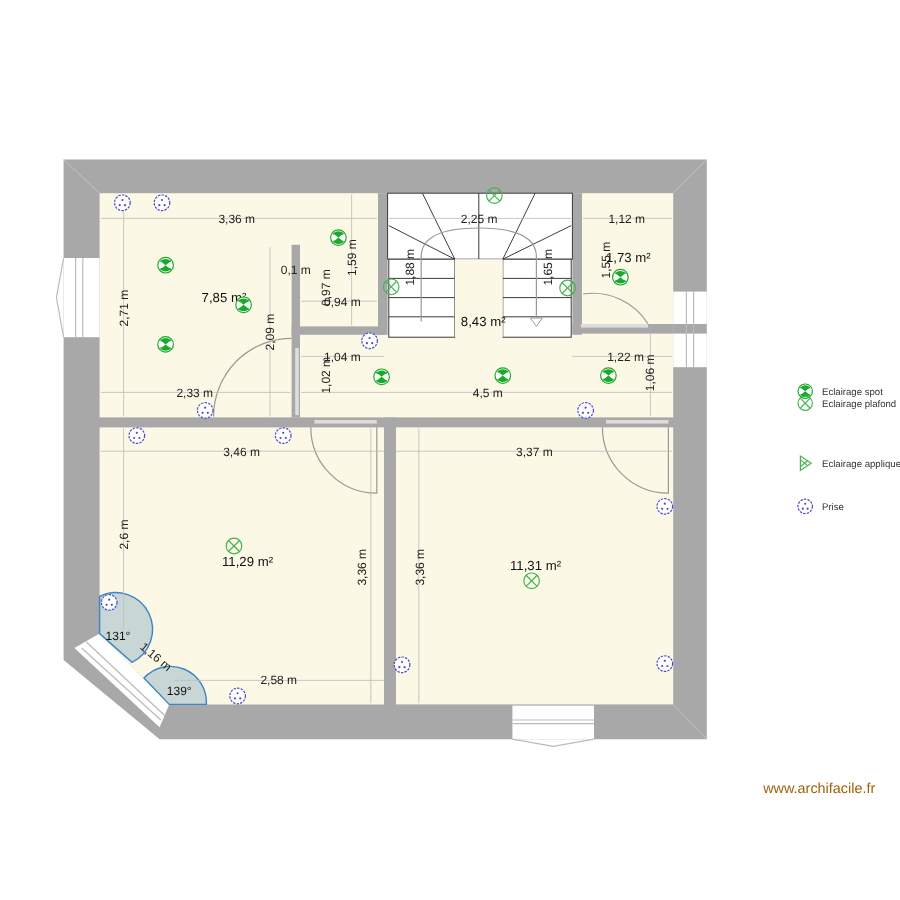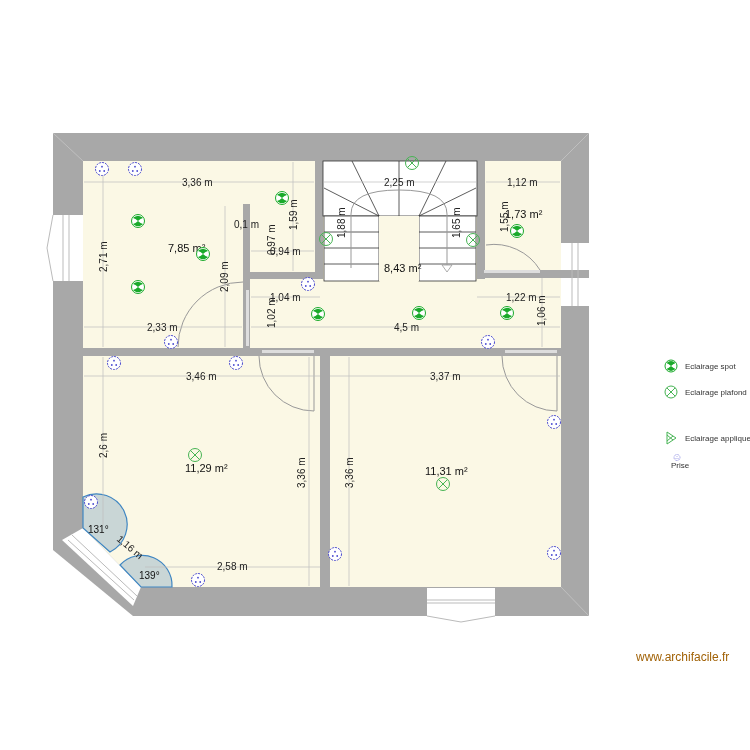--- a/index.html
+++ b/index.html
@@ -2,21 +2,21 @@
 <html><head>
 <meta charset="utf-8">
 <style>
   html, body { margin:0; padding:0; background:#ffffff; }
   body { width:750px; height:750px; position:relative; overflow:hidden; font-family:"Liberation Sans", sans-serif; }
   #plan { position:absolute; left:0; top:0; width:750px; height:750px; }
   .dim { font-size:10px; fill:#222; font-family:"Liberation Sans", sans-serif; }
   .area { font-size:11px; fill:#111; font-family:"Liberation Sans", sans-serif; }
   .ang { font-size:10px; fill:#111; font-family:"Liberation Sans", sans-serif; }
   .legend { position:absolute; left:664px; top:318px; width:90px; }
-  .legend-item { position:absolute; left:0; height:16px; display:flex; align-items:center; white-space:nowrap;margin-top:40px; }
+  .legend-item { position:absolute; left:0; height:16px; display:flex; align-items:center; white-space:nowrap; }
   .legend-item .lbl { font-size:8px; color:#333; margin-left:7px; font-family:"Liberation Sans", sans-serif; }
   .watermark { position:absolute; left:636px; top:650px; font-size:12px; color:#a16207; font-family:"Liberation Sans", sans-serif; }
 </style>
 </head>
 <body>
 
 <svg id="plan" viewBox="0 0 750 750" xmlns="http://www.w3.org/2000/svg">
   <defs>
     <g id="spot">
       <circle r="6.5" fill="#fff" stroke="#1aaa2a" stroke-width="1"></circle>
@@ -212,37 +212,37 @@
 <div class="legend">
   <div class="legend-item" style="top:0px;">
     <svg width="14" height="14" viewBox="-7 -7 14 14">
       <circle r="6" fill="#fff" stroke="#1aaa2a"></circle>
       <path d="M-4.5,-3.5 L4.5,-3.5 L0,0 Z M-4.5,3.5 L4.5,3.5 L0,0 Z" fill="#1aaa2a"></path>
       <path d="M-4.2,-2.4 A4.8,4.8 0 0 1 4.2,-2.4 Z" fill="#1aaa2a"></path>
       <path d="M-4.2,2.4 A4.8,4.8 0 0 0 4.2,2.4 Z" fill="#1aaa2a"></path>
     </svg>
     <span class="lbl">Eclairage spot</span>
   </div>
-  <div class="legend-item" style="top:26px;text-align:center;">
+  <div class="legend-item" style="top:10px;text-align:center;">
     <svg width="14" height="14" viewBox="-7 -7 14 14">
       <circle r="6" fill="none" stroke="#47b454"></circle>
       <line x1="-4.2" y1="-4.2" x2="4.2" y2="4.2" stroke="#47b454"></line>
       <line x1="-4.2" y1="4.2" x2="4.2" y2="-4.2" stroke="#47b454"></line>
     </svg>
     <span class="lbl">Eclairage plafond</span>
   </div>
-  <div class="legend-item" style="top:72px;">
+  <div class="legend-item" style="top:60px;">
     <svg width="14" height="14" viewBox="-7 -7 14 14">
       <path d="M-4,-6 L-4,6 L5,0 Z" fill="none" stroke="#47b454"></path>
       <line x1="-4" y1="-3" x2="2" y2="2" stroke="#47b454"></line>
       <line x1="-4" y1="3" x2="2" y2="-2" stroke="#47b454"></line>
     </svg>
     <span class="lbl">Eclairage applique</span>
   </div>
-  <div class="legend-item" style="top:96px;flex-direction:column;">
+  <div class="legend-item" style="top:96px;">
     <svg width="14" height="14" viewBox="-7 -7 14 14">
       <circle r="6" fill="#fff" stroke="#4a4ad0" stroke-dasharray="2,1"></circle>
       <circle cx="0" cy="-2.2" r="0.9" fill="#4a4ad0"></circle>
       <circle cx="-2" cy="1.9" r="0.9" fill="#4a4ad0"></circle>
       <circle cx="2" cy="1.9" r="0.9" fill="#4a4ad0"></circle>
     </svg>
     <span class="lbl">Prise</span>
   </div>
 </div>
 

